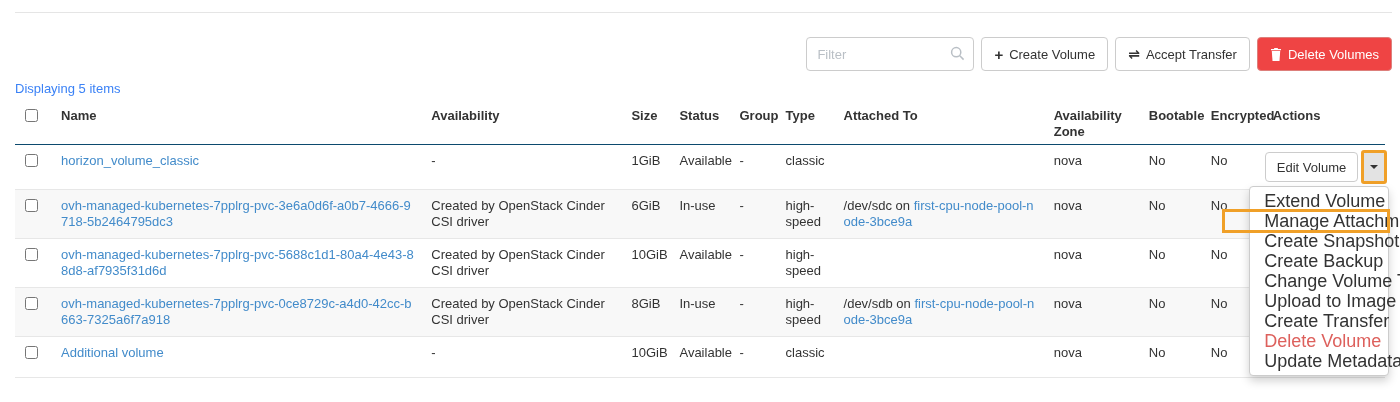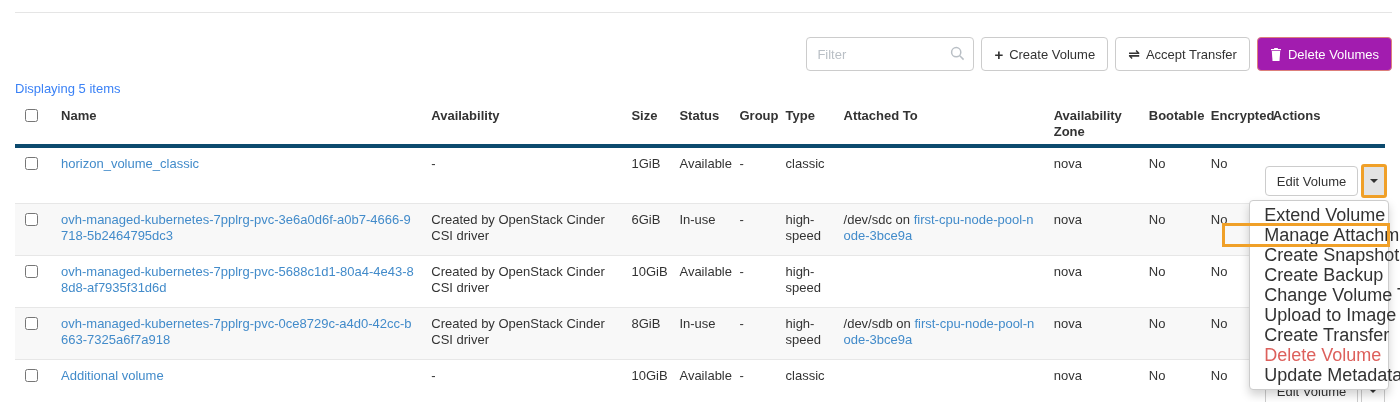--- a/index.html
+++ b/index.html
@@ -15,37 +15,37 @@
   .filter-box { position: relative; width: 168px; height: 34px; }
   .filter-box input { width: 100%; height: 34px; border: 1px solid #ccc; border-radius: 4px;
       padding: 6px 28px 6px 10px; font-size: 13px; color: #555; font-family: inherit; outline: none; }
   .filter-box input::placeholder { color: #b9bfc5; }
   .search-ic { position: absolute; right: 9px; top: 9px; }
   .btn { height: 34px; padding: 0 12px; background: #fff; border: 1px solid #ccc; border-radius: 4px;
       font-size: 13px; color: #333; display: inline-flex; align-items: center; gap: 6px; cursor: pointer;
       font-family: inherit; white-space: nowrap; }
   .btn .plus { font-weight: bold; font-size: 15px; line-height: 1; }
   .btn .swap { font-family: "DejaVu Sans", sans-serif; font-weight: bold; font-size: 14px; line-height: 1; }
-  .btn-danger { background: #a21caf; border-color: #dd7f7b; color: #fff; cursor: not-allowed; }
+  .btn-danger { background: #ef4444; border-color: #dd7f7b; color: #fff; cursor: not-allowed; }
 
   .summary { margin: 10px 0 6px; color: #3b82f6; }
 
   
   table { width: 1370px; table-layout: fixed; border-collapse: collapse; font-size: 13px; color: #333; }
   th { text-align: left; font-weight: bold; padding: 6px 6px 4px 8px; vertical-align: top; line-height: 16px; cursor: pointer; }
-  thead tr { border-bottom: 4px solid #0c4a6e; }
+  thead tr { border-bottom: 1px solid #0c4a6e; }
   td { padding: 8px 6px 8px 8px; vertical-align: top; line-height: 16px; }
   tbody tr { border-bottom: 1px solid #e7e7e7; }
   tbody tr:nth-child(even) { background: #f8f8f8; }
   a.lnk { color: #428bca; text-decoration: none; cursor: pointer; }
   .brk { word-break: break-all; }
   input[type="checkbox"] { width: 13px; height: 13px; margin: 1px 0 0 2px; cursor: pointer; }
 
   
-  td.c-act { text-align: right; padding: 16px 4px 5px 0; }
+  td.c-act { text-align: right; padding: 5px 4px 5px 0; }
   .btn-group { position: relative; display: inline-flex; align-items: center; }
   .row-btn { height: 30px; padding: 0 11px; border: 1px solid #ccc; border-radius: 4px; background: #fff;
       font-size: 13px; color: #333; font-family: inherit; cursor: pointer; white-space: nowrap; }
   .caret-btn { height: 30px; width: 24px; border: 1px solid #ccc; border-radius: 4px; background: #fff;
       margin-left: 3px; display: inline-flex; align-items: center; justify-content: center; cursor: pointer; }
   .caret-btn.open { background: #e3e3e3; border: 3px solid #f0a028; border-radius: 3px; width: 26px; height: 34px; }
   .caret { width: 0; height: 0; border-left: 4px solid transparent; border-right: 4px solid transparent; border-top: 4px solid #333; }
 
   
   ul.dropdown-menu { position: absolute; top: 36px; right: -2px; width: 140px; background: #fff;

